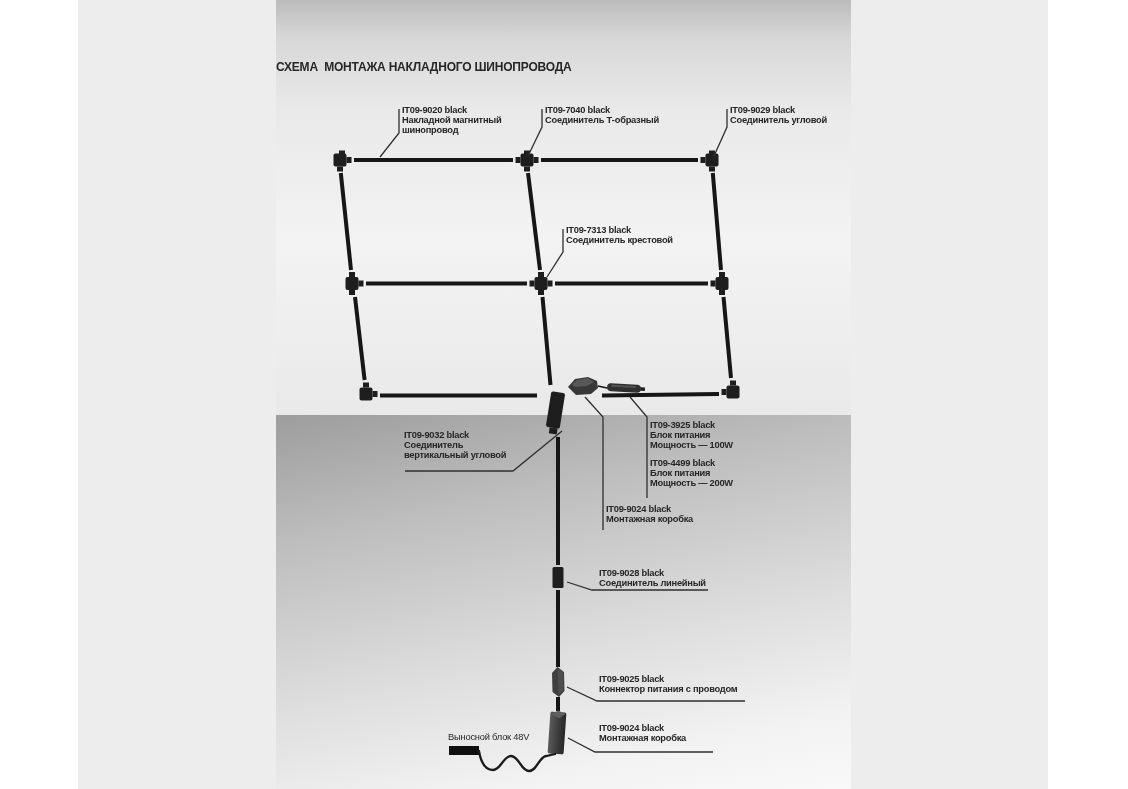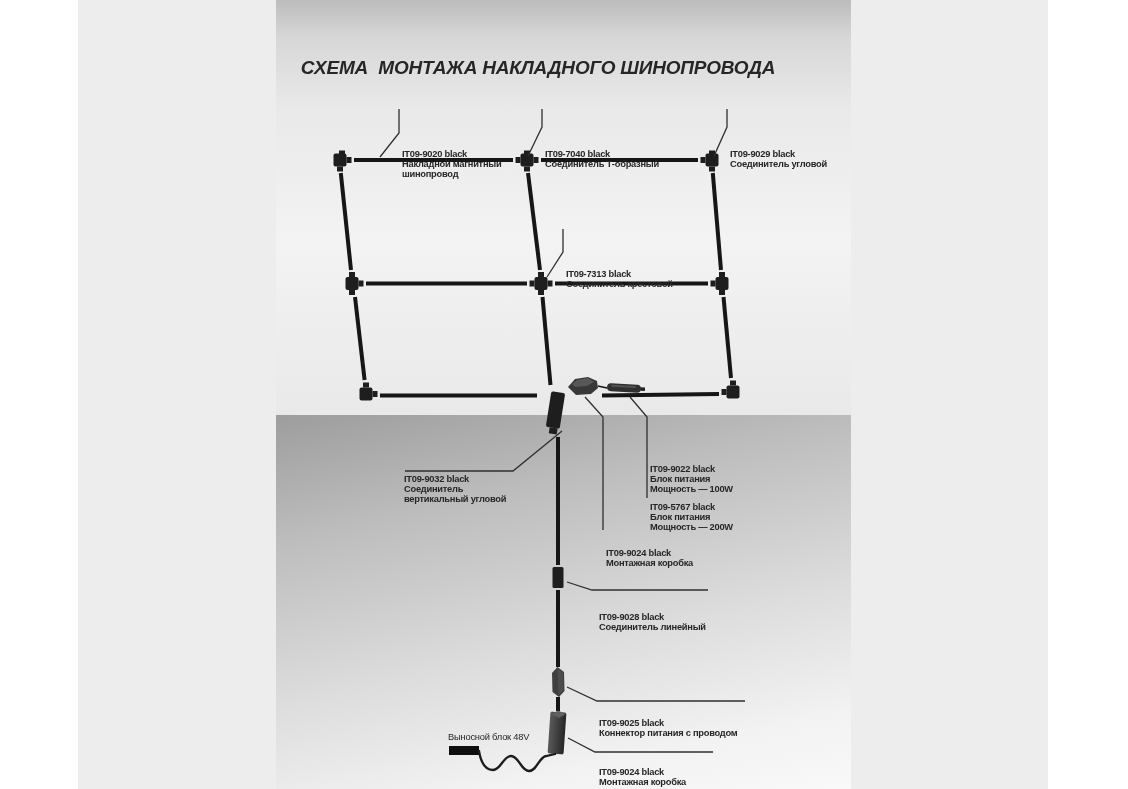--- a/index.html
+++ b/index.html
@@ -18,25 +18,25 @@
   .ceiling{position:absolute;left:0;top:0;width:575px;height:415px;
     background:linear-gradient(180deg,#bcbcbc 0%,#d7d7d7 9%,#e9e9e9 26%,#f3f3f3 58%,#e9e9e9 100%);}
   .wall{position:absolute;left:0;top:415px;width:575px;height:374px;
     background:linear-gradient(168deg,#9d9d9d 0%,#bdbdbd 26%,#dcdcdc 58%,#f2f2f2 84%,#f9f9f9 100%);}
   svg.diagram{position:absolute;left:0;top:0;}
   .track{stroke:var(--track);stroke-width:4;}
   .thin-link{stroke:var(--track);stroke-width:1.6;}
   .leader{fill:none;stroke:var(--leader);stroke-width:1.3;}
   .conn{fill:var(--connector);}
   .cable{fill:none;stroke:#1c1c1c;stroke-width:2.3;stroke-linecap:round;}
-  .title{position:absolute;left:0;top:20px;width:524px;text-align:center;
-    font-weight:bold;font-size:19px;line-height:19px;letter-spacing:-0.2px;
-    color:var(--text);white-space:pre-wrap;font-style:italic;}
+  .title{position:absolute;left:0;top:20px;width:524px;
+    font-weight:bold;font-size:12px;line-height:19px;letter-spacing:-0.2px;
+    color:var(--text);white-space:pre-wrap;}
   .lbl{position:absolute;color:var(--text);font-size:9.3px;line-height:10px;
-    letter-spacing:-0.25px;white-space:nowrap;margin-top:44px;}
+    letter-spacing:-0.25px;white-space:nowrap;}
   .lbl .art{font-weight:bold;}
   .lbl .desc{font-weight:bold;}
   .remote-lbl{position:absolute;color:var(--text);font-size:9.3px;font-weight:normal;
     letter-spacing:-0.2px;white-space:nowrap;}
 </style>
 </head>
 <body>
 
 <div class="page">
   <div class="panel"></div>
@@ -198,27 +198,27 @@
       <div class="desc">Соединитель крестовой</div>
     </div>
 
     <div class="lbl" style="left:128px;top:430px">
       <div class="art">IT09-9032 black</div>
       <div class="desc">Соединитель</div>
       <div class="desc">вертикальный угловой</div>
     </div>
 
     <div class="lbl" style="left:374px;top:420px">
-      <div class="art">IT09-9022 black</div>
+      <div class="art">IT09-3925 black</div>
       <div class="desc">Блок питания</div>
       <div class="desc">Мощность — 100W</div>
     </div>
 
     <div class="lbl" style="left:374px;top:458px">
-      <div class="art">IT09-5767 black</div>
+      <div class="art">IT09-4499 black</div>
       <div class="desc">Блок питания</div>
       <div class="desc">Мощность — 200W</div>
     </div>
 
     <div class="lbl" style="left:330px;top:504px">
       <div class="art">IT09-9024 black</div>
       <div class="desc">Монтажная коробка</div>
     </div>
 
     <div class="lbl" style="left:323px;top:568px">

